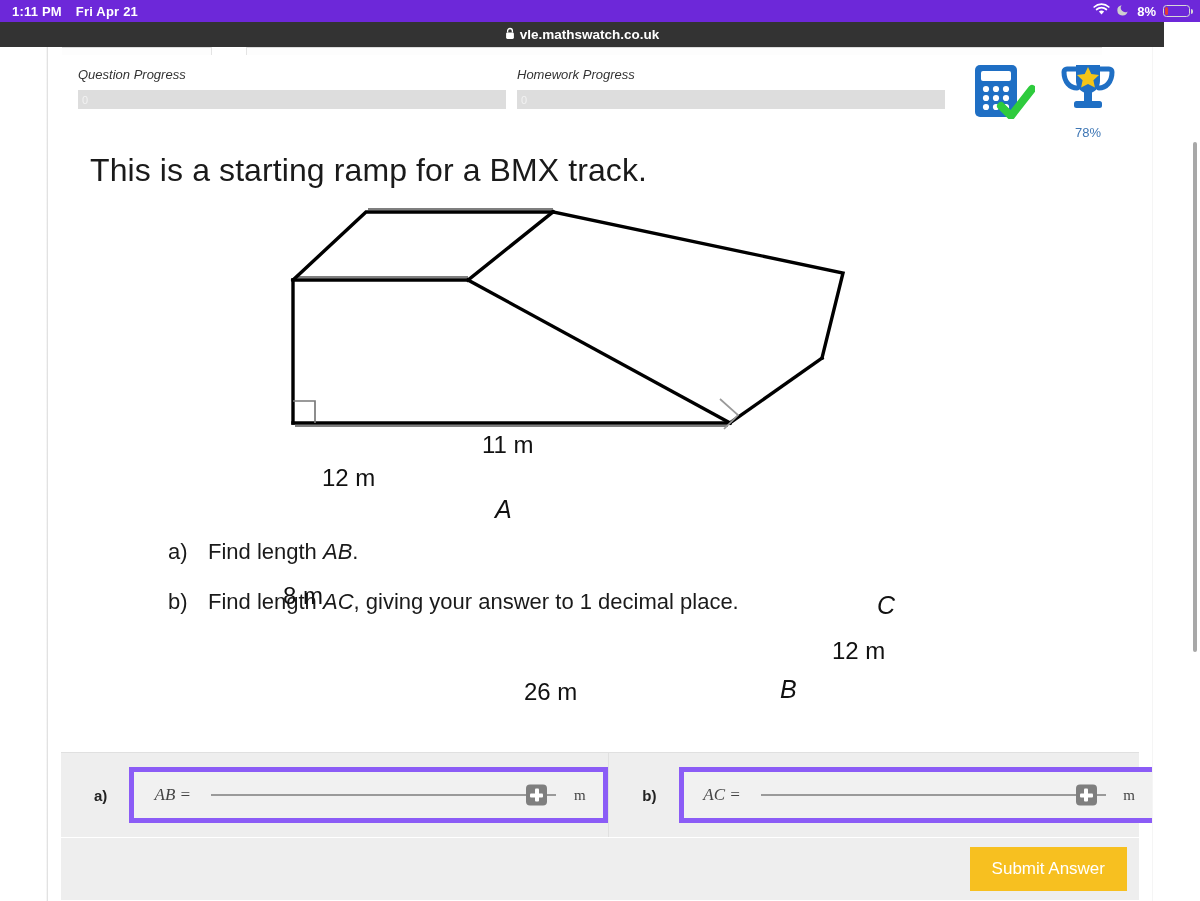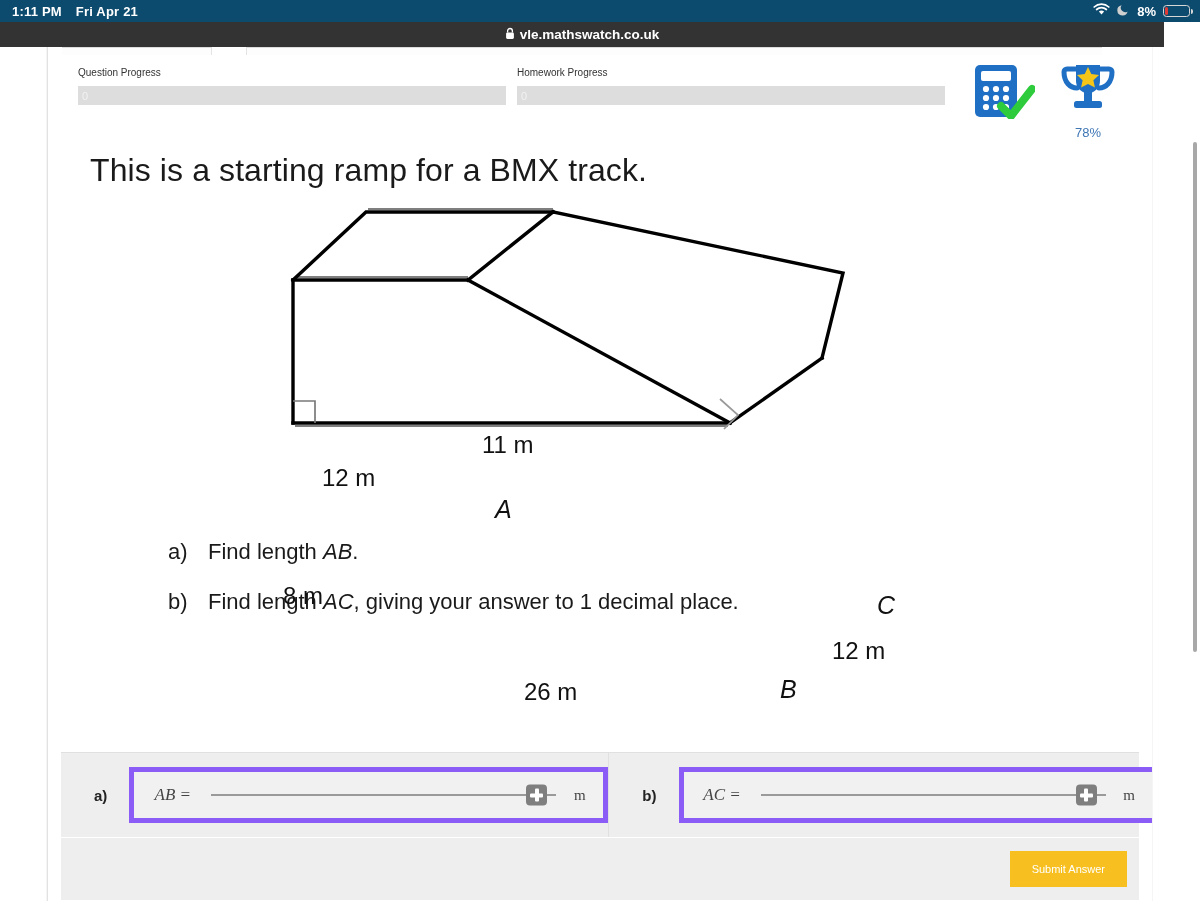--- a/index.html
+++ b/index.html
@@ -7,21 +7,21 @@
     width: 1200px; height: 901px;
     font-family: "Liberation Sans", sans-serif;
     background: #ffffff;
     overflow: hidden;
   }
   #root { position: relative; width: 1200px; height: 901px; background:#fff; }
 
   
   .statusbar {
     position: absolute; left: 0; top: 0; width: 1200px; height: 22px;
-    background: #0c4a6e; color: #ffffff;
+    background: #6d28d9; color: #ffffff;
     display: flex; align-items: center;
   }
   .sb-left { display: flex; align-items: center; gap: 14px; padding-left: 12px; }
   .sb-time, .sb-date { font-size: 13px; font-weight: bold; letter-spacing: 0.2px; }
   .sb-right { margin-left: auto; display: flex; align-items: center; gap: 7px; padding-right: 10px; }
   .sb-batt-pct { font-size: 13px; font-weight: bold; }
   .battery {
     position: relative; width: 27px; height: 12px;
     border: 1.4px solid #d7d7d7; border-radius: 3.5px;
   }
@@ -67,21 +67,21 @@
     border-top: 1px solid #dddddd; background: #fdfdfd;
   }
   .tabstrip .t.a { left: 14px; width: 150px; border-right: 1px solid #e4e4e4; }
   .tabstrip .t.b { left: 198px; width: 856px; border-left: 1px solid #e4e4e4; }
 
   
   .progress-row { position: absolute; left: 0; top: 20px; width: 1104px; height: 100px; }
   .prog { position: absolute; }
   .prog.q { left: 30px; top: 0; width: 428px; }
   .prog.h { left: 469px; top: 0; width: 428px; }
-  .prog-label { font-size: 10px; color: #333333; margin-bottom: 8px; }
+  .prog-label { font-size: 13px; color: #333333; margin-bottom: 8px; font-style: italic; }
   .prog-bar {
     position: relative; height: 19px; background: #dddddd;
     display: flex; align-items: center;
   }
   .prog-val { font-size: 11px; color: #f2f2f2; padding-left: 4px; }
 
   .badges { position: absolute; left: 925px; top: -4px; display: flex; align-items: flex-start; gap: 24px; }
   .badge { display: flex; flex-direction: column; align-items: center; }
   .badge-pct { font-size: 13px; color: #3f77b5; margin-top: 4px; }
 
@@ -138,21 +138,21 @@
     font-family: "Liberation Serif", serif; font-size: 15px; color: #444444;
   }
 
   .submit-row {
     position: absolute; left: 13px; top: 791px; width: 1078px; height: 62px;
     background: #eeeeee; display: flex; align-items: center; justify-content: flex-end;
     padding-right: 12px;
   }
   .submit-btn {
     background: #f7c020; color: #ffffff; border: none;
-    font-family: "Liberation Sans", sans-serif; font-size: 11px;
+    font-family: "Liberation Sans", sans-serif; font-size: 17px;
     padding: 12px 22px; cursor: pointer;
   }
 
   
   .scrollbar-track {
     position: absolute; left: 1190px; top: 47px; width: 10px; height: 854px;
     background: transparent;
   }
   .scrollbar-thumb {
     position: absolute; left: 3px; top: 95px; width: 4px; height: 510px;

